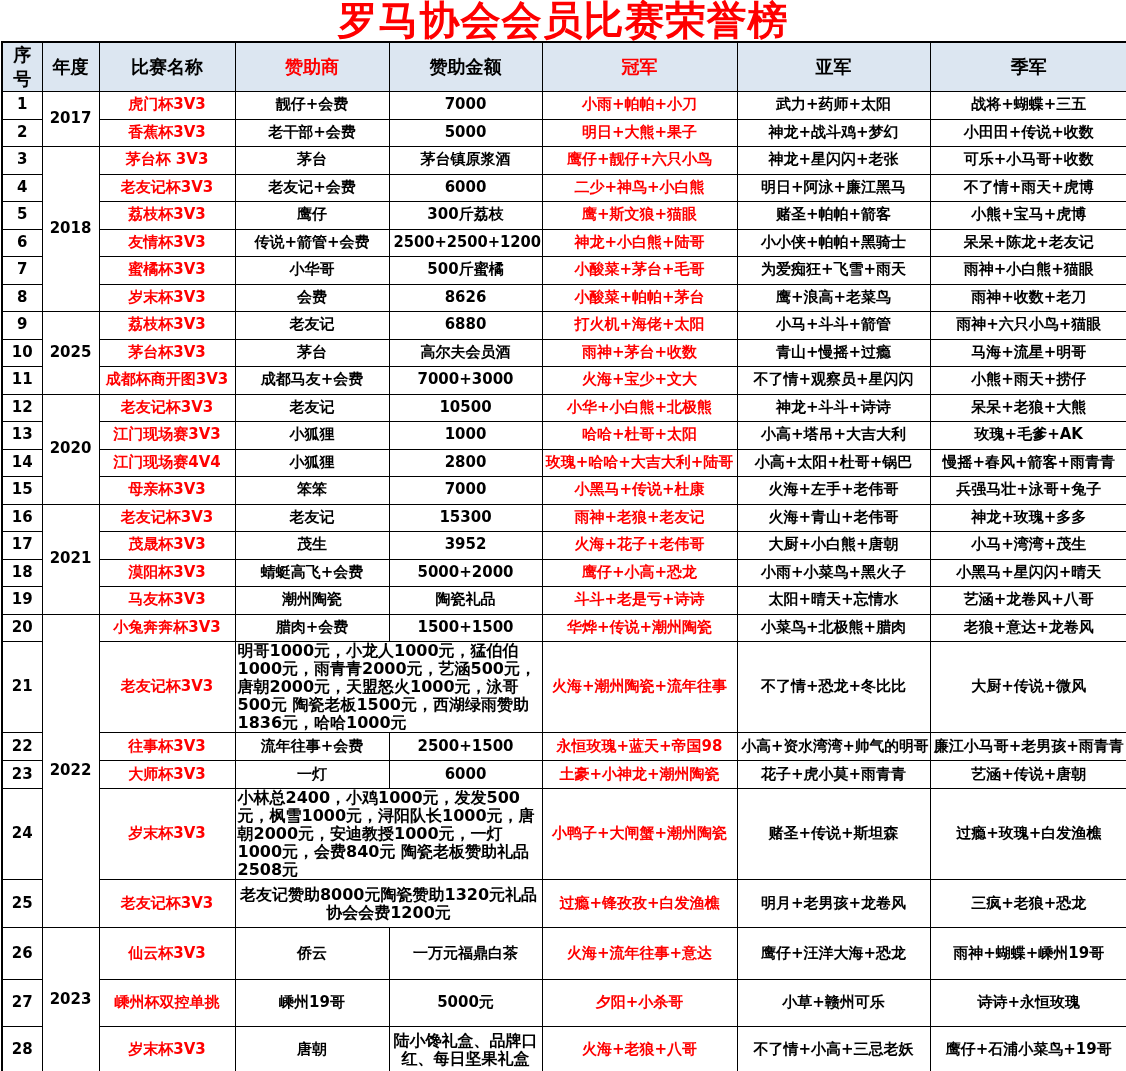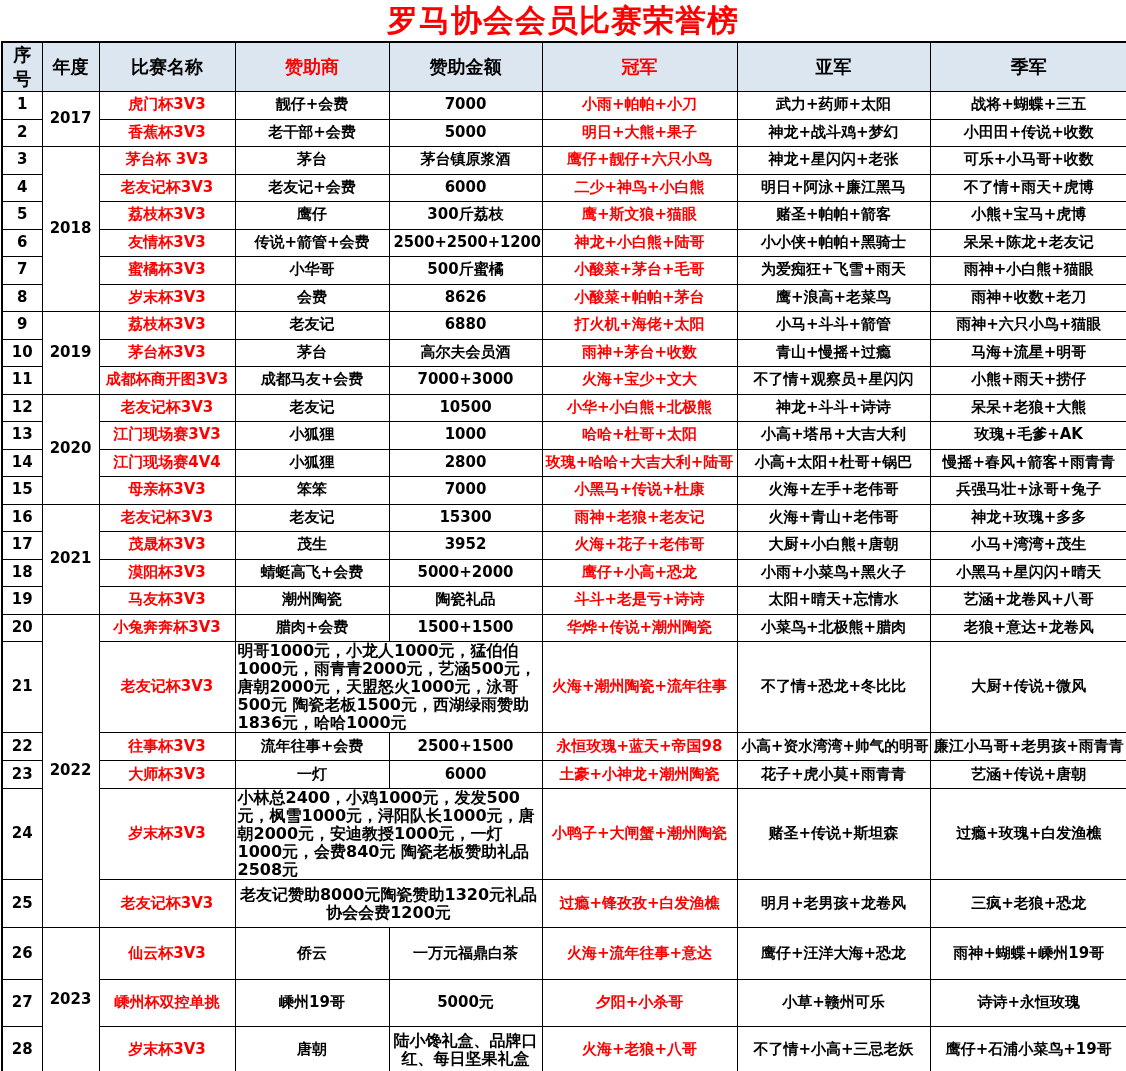--- a/index.html
+++ b/index.html
@@ -9,21 +9,21 @@
     --bg:#ffffff;
   }
   html,body{margin:0;padding:0;}
   body{
     width:1126px;height:1071px;overflow:hidden;background:var(--bg);
     font-family:"DejaVu Sans","Liberation Sans",sans-serif;
     font-weight:700;color:#000;
   }
   .title{
     height:41px;display:flex;align-items:center;justify-content:center;
-    font-size:31px;letter-spacing:1px;color:var(--red);border-radius:12px;
+    font-size:40px;letter-spacing:1px;color:var(--red);border-radius:12px;
   }
   table{
     border-collapse:collapse;table-layout:fixed;
     width:1122px;margin:0 1px;
     border:2px solid var(--grid);
   }
   th,td{
     border:1px solid var(--grid);
     text-align:center;vertical-align:middle;
     padding:0 2px;overflow:hidden;
@@ -136,21 +136,21 @@
         <td><span class="t">8</span></td>
         <td class="red"><span class="t">岁末杯3V3</span></td>
         <td><span class="t">会费</span></td>
         <td><span class="t">8626</span></td>
         <td class="red"><span class="t">小酸菜+帕帕+茅台</span></td>
         <td><span class="t">鹰+浪高+老菜鸟</span></td>
         <td><span class="t">雨神+收数+老刀</span></td>
       </tr>
       <tr>
         <td><span class="t">9</span></td>
-        <td rowspan="3"><span class="t">2019</span></td>
+        <td rowspan="3"><span class="t">2025</span></td>
         <td class="red"><span class="t">荔枝杯3V3</span></td>
         <td><span class="t">老友记</span></td>
         <td><span class="t">6880</span></td>
         <td class="red"><span class="t">打火机+海佬+太阳</span></td>
         <td><span class="t">小马+斗斗+箭管</span></td>
         <td><span class="t">雨神+六只小鸟+猫眼</span></td>
       </tr>
       <tr>
         <td><span class="t">10</span></td>
         <td class="red"><span class="t">茅台杯3V3</span></td>

